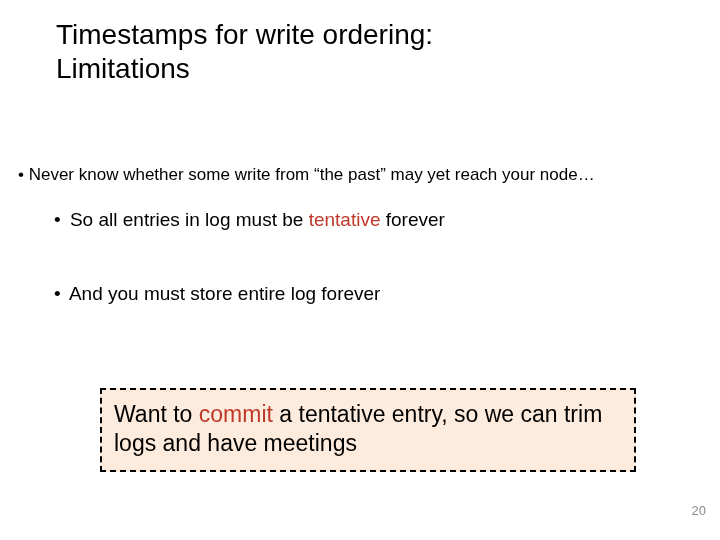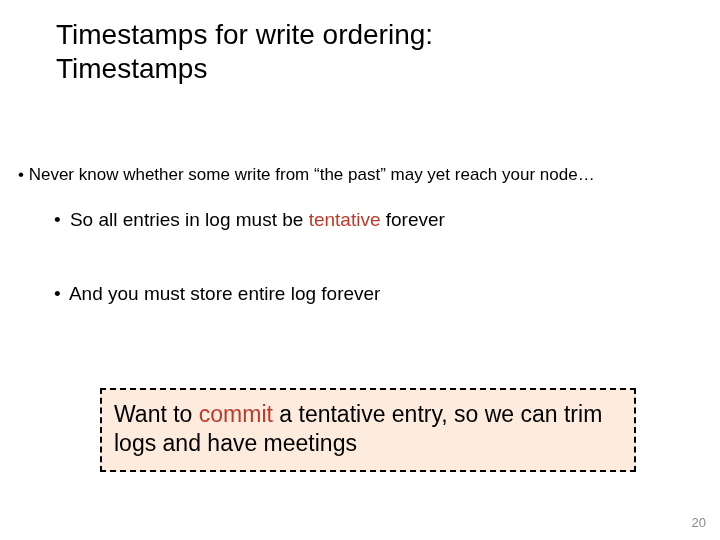--- a/index.html
+++ b/index.html
@@ -67,32 +67,32 @@
     padding: 10px 12px 12px 12px;
     background: #fdebdd;
     border: 2px dashed #000;
     font-size: 23px;
     line-height: 1.25;
     margin-left: 38px;
   }
   .pagenum {
     position: absolute;
     right: 14px;
-    bottom: 10px;
+    bottom: 22px;
     font-size: 13px;
     color: #8a8a8a;
   }
 </style>
 </head>
 <body>
 <div class="slide">
 
   <div class="title">
     <span>Timestamps for write ordering:</span><br>
-    <span>Timestamps</span>
+    <span>Limitations</span>
   </div>
 
   <div class="bullet-l1" style="top:120px;">
     <span class="dot">•&nbsp;</span><span class="txt">Never know whether some write from “the past” may yet reach your node…</span>
   </div>
 
   <div class="bullet-l2" style="top:282px;">
     <span class="dot">•</span>
     <span>And you must store entire log forever</span>
   </div>

